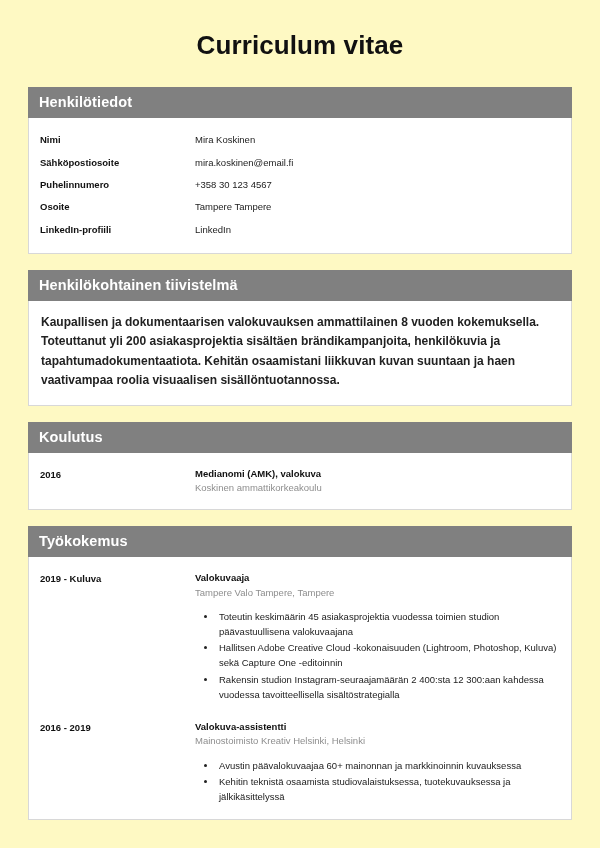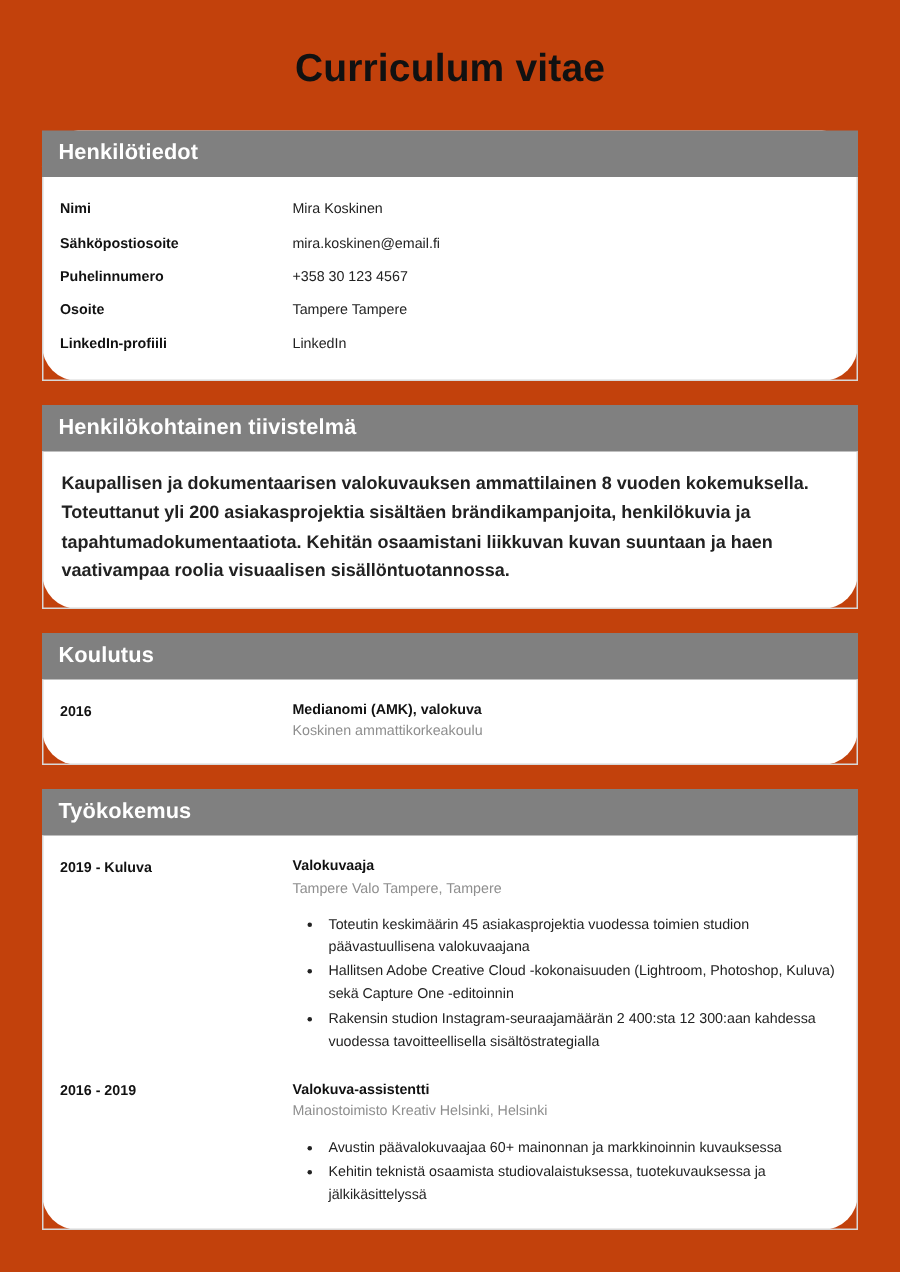--- a/index.html
+++ b/index.html
@@ -13,36 +13,35 @@
     height: 848px;
     font-family: "Liberation Sans", "DejaVu Sans", sans-serif;
     color: #1a1a1a;
     -webkit-font-smoothing: antialiased;
   }
   .page {
     width: 600px;
     min-height: 848px;
     box-sizing: border-box;
     padding: 0 28px;
-    background: #c2410c;
+    background: #fef9c3;
   }
   .doc-title {
     text-align: center;
     font-size: 26px;
     font-weight: bold;
     letter-spacing: 0.1px;
     color: #111111;
     margin: 0;
     padding: 30px 0 26px 0;
     line-height: 1.2;
   }
   .section {
     margin-bottom: 16px;
     background: #ffffff;
-    border-radius: 24px;
   }
   .section-header {
     background: #808080;
     color: #ffffff;
     font-size: 14.5px;
     font-weight: bold;
     padding: 6px 11px 7px 11px;
     line-height: 1.25;
     letter-spacing: 0.1px;
   }

